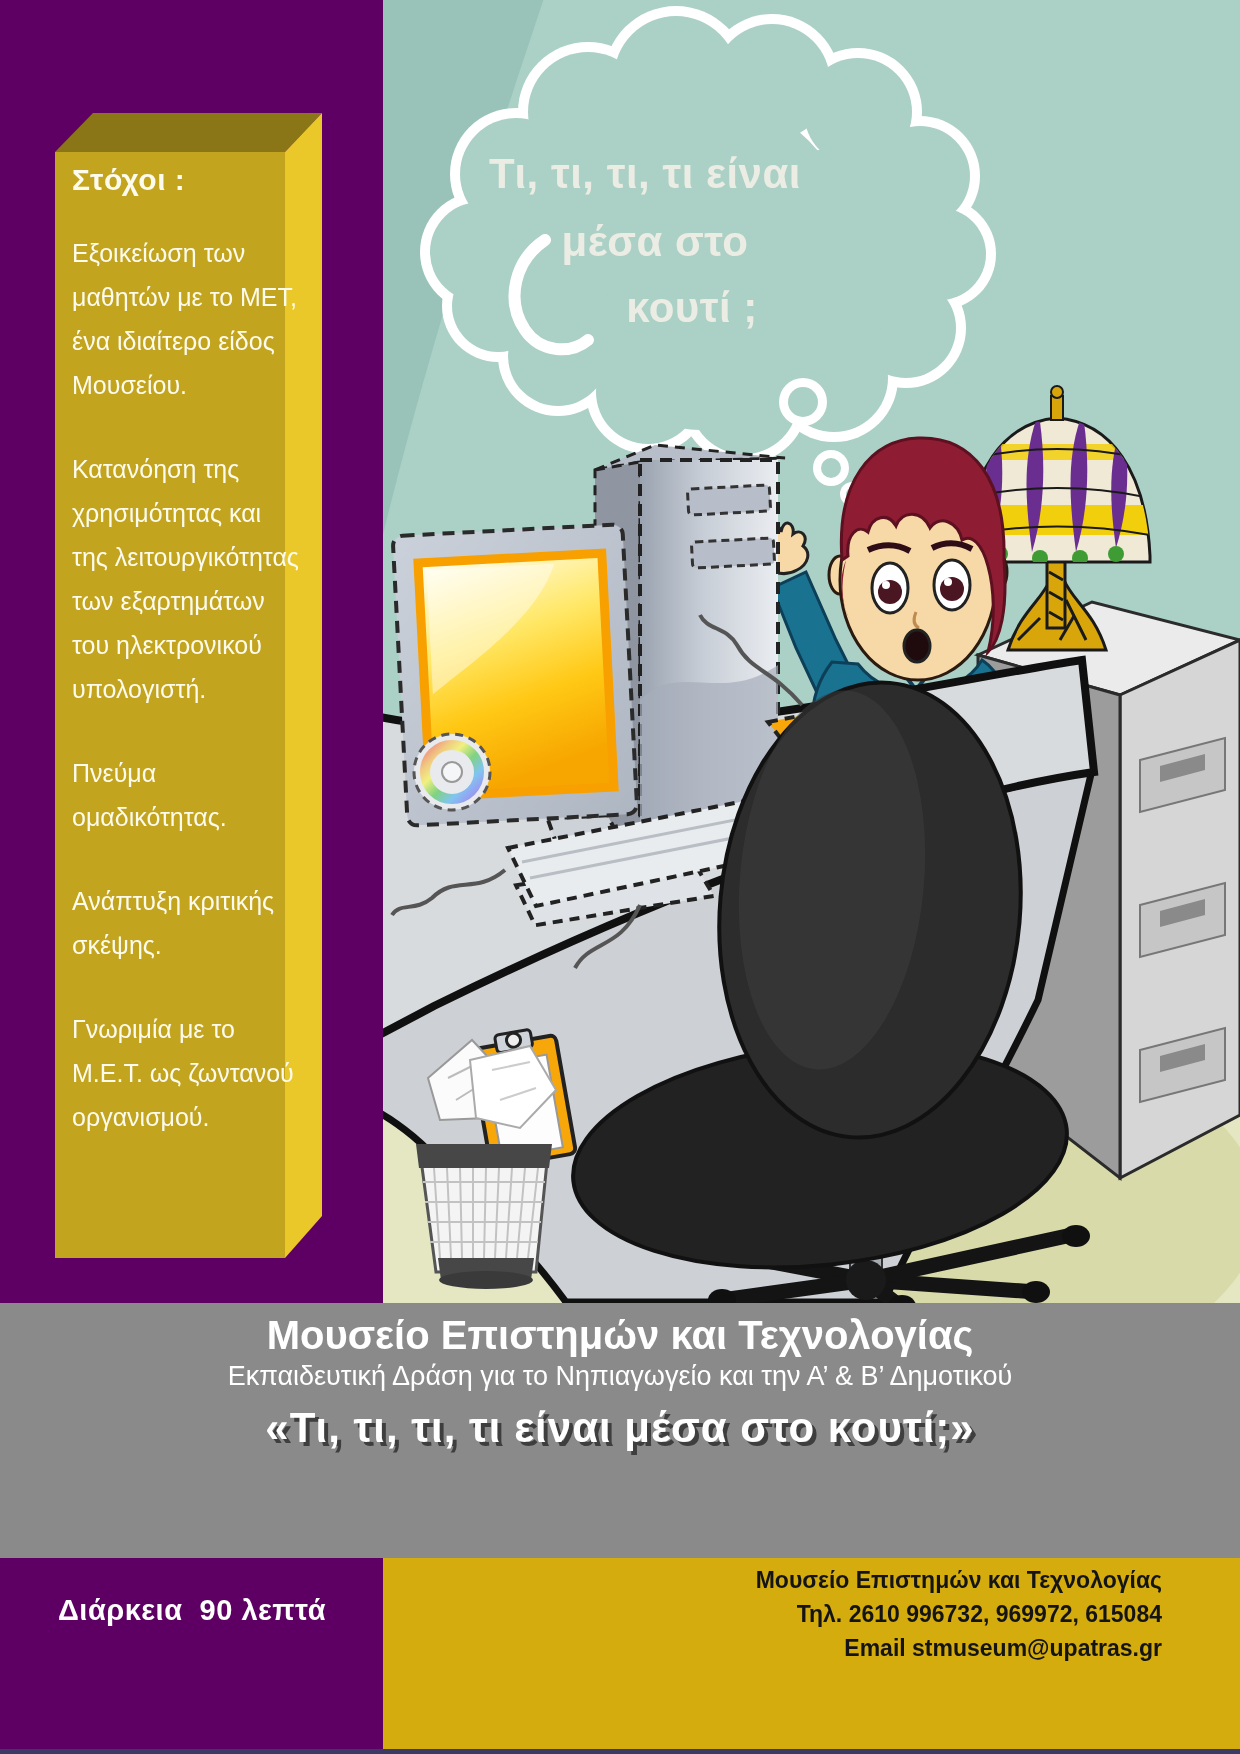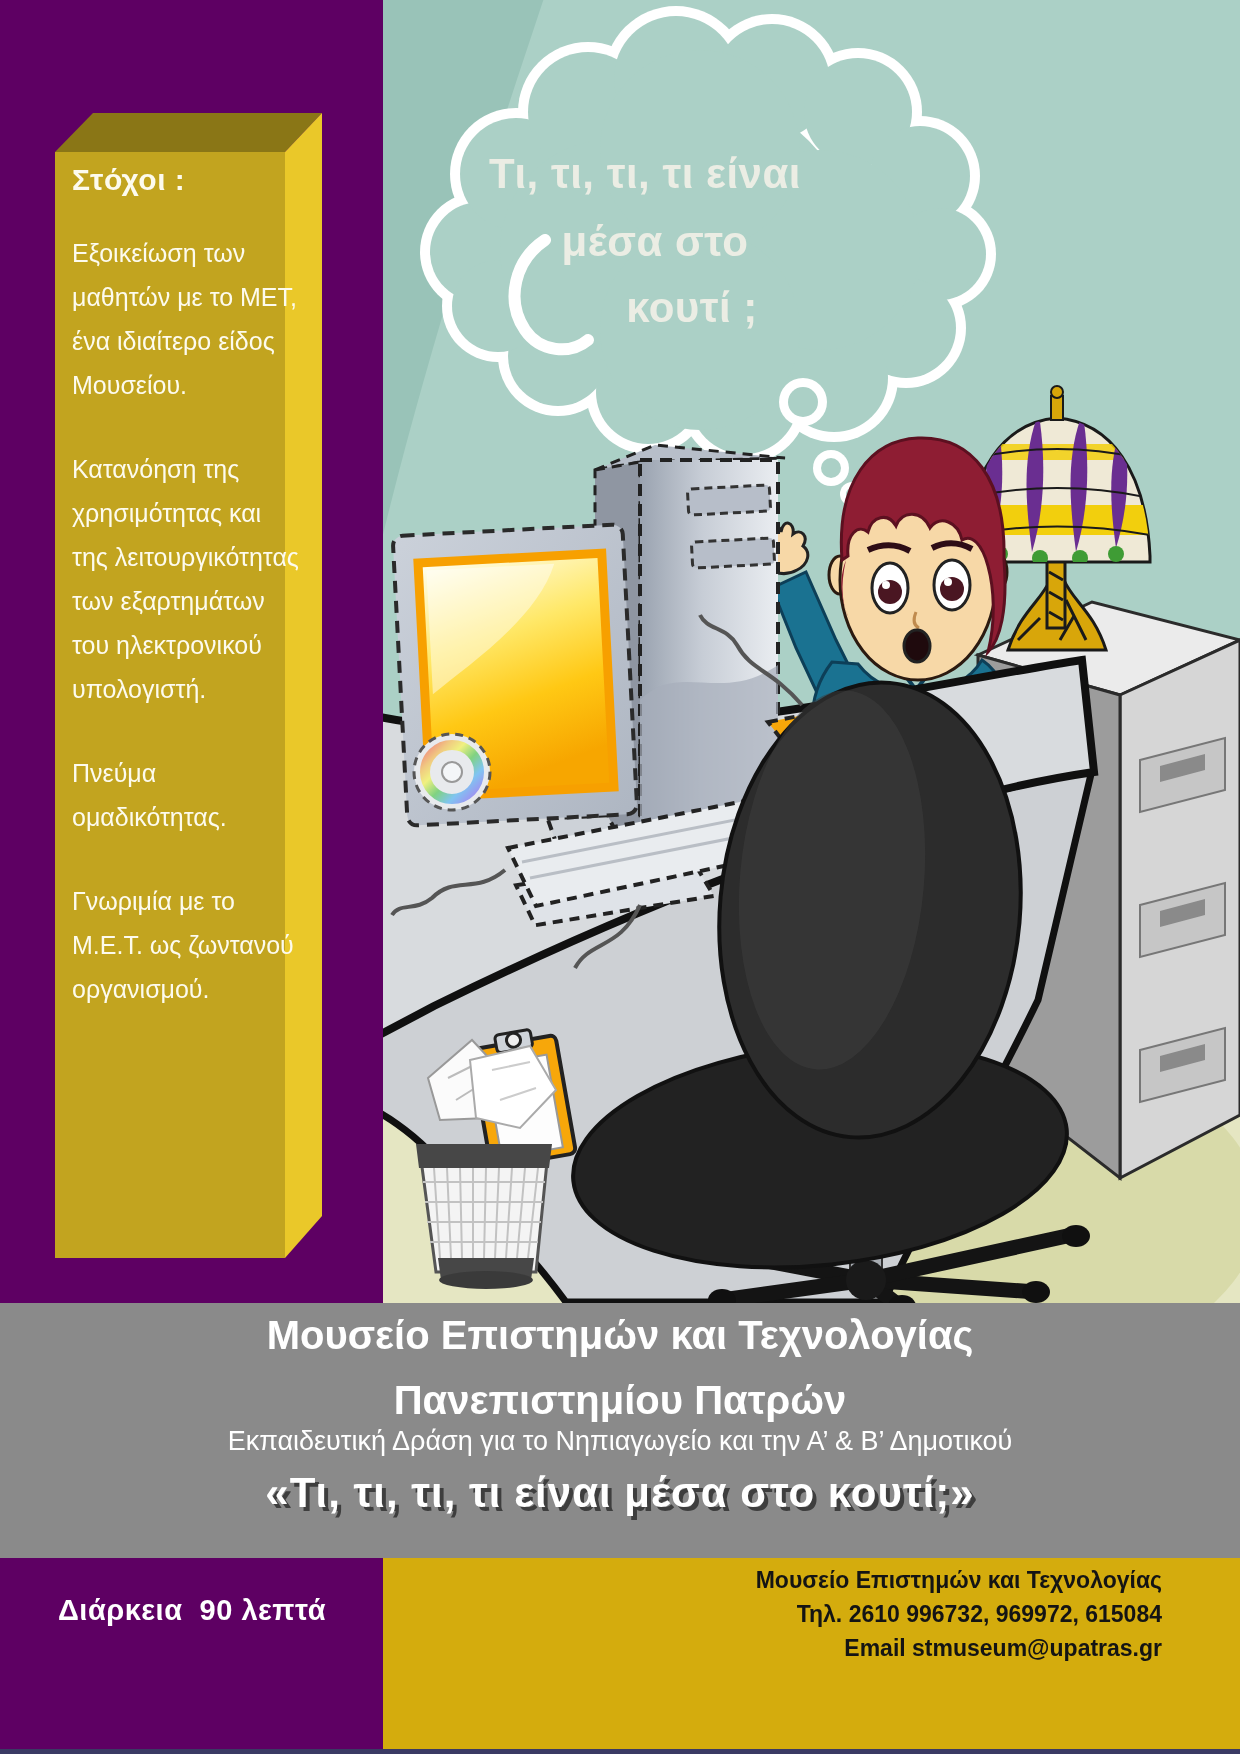--- a/index.html
+++ b/index.html
@@ -66,20 +66,21 @@
     <svg class="goalbox-svg" width="383" height="1303" viewBox="0 0 383 1303">
       <polygon points="55,152 93,113 322,113 285,152" fill="#8A7616"></polygon>
       <polygon points="285,152 322,113 322,1216 285,1258" fill="#EAC829"></polygon>
       <polygon points="55,152 285,152 285,1258 55,1258" fill="#C2A41F"></polygon>
     </svg>
     <div class="goal-text">
       <h2 class="goal-title">Στόχοι :</h2>
       <p>Εξοικείωση των μαθητών με το ΜΕΤ, ένα ιδιαίτερο είδος Μουσείου.</p>
       <p>Κατανόηση  της χρησιμότητας και της λειτουργικότητας των εξαρτημάτων του ηλεκτρονικού υπολογιστή.</p>
       <p>Πνεύμα ομαδικότητας.</p>
+      <p>Ανάπτυξη κριτικής σκέψης.</p>
       <p>Γνωριμία με το Μ.Ε.Τ. ως ζωντανού οργανισμού.</p>
     </div>
   </div>
 
   <div class="scene">
     <svg width="857" height="1303" viewBox="383 0 857 1303">
       <defs>
         <linearGradient id="screenGrad" x1="0" y1="0" x2="0.25" y2="1">
           <stop offset="0" stop-color="#FFFFF4"></stop>
           <stop offset="0.4" stop-color="#FFE868"></stop>
@@ -325,21 +326,20 @@
         <circle cx="866" cy="1280" r="20" fill="#1A1A1A"></circle>
         <ellipse cx="820" cy="1155" rx="248" ry="110" transform="rotate(-6 820 1155)" fill="#222222" stroke="#111111" stroke-width="4"></ellipse>
         <ellipse cx="870" cy="910" rx="150" ry="228" transform="rotate(5 870 910)" fill="#2C2C2C" stroke="#111111" stroke-width="4"></ellipse>
         <ellipse cx="832" cy="880" rx="92" ry="190" transform="rotate(5 832 880)" fill="#3E3E3E" opacity="0.55"></ellipse>
       </g>
     </svg>
   </div>
 
   <div class="banner">
     <div class="banner-line1">Μουσείο Επιστημών και Τεχνολογίας</div>
-    <div class="banner-line2">Πανεπιστημίου Πατρών</div>
     <div class="banner-subtitle">Εκπαιδευτική Δράση για το Νηπιαγωγείο και την Α’ &amp; Β’ Δημοτικού</div>
     <div class="banner-activity">«Τι, τι, τι, τι είναι μέσα στο κουτί;»</div>
   </div>
 
   <div class="footer">
     <div class="footer-left">
       <div class="duration">Διάρκεια  90 λεπτά</div>
     </div>
     <div class="footer-right">
       <div class="contact">

